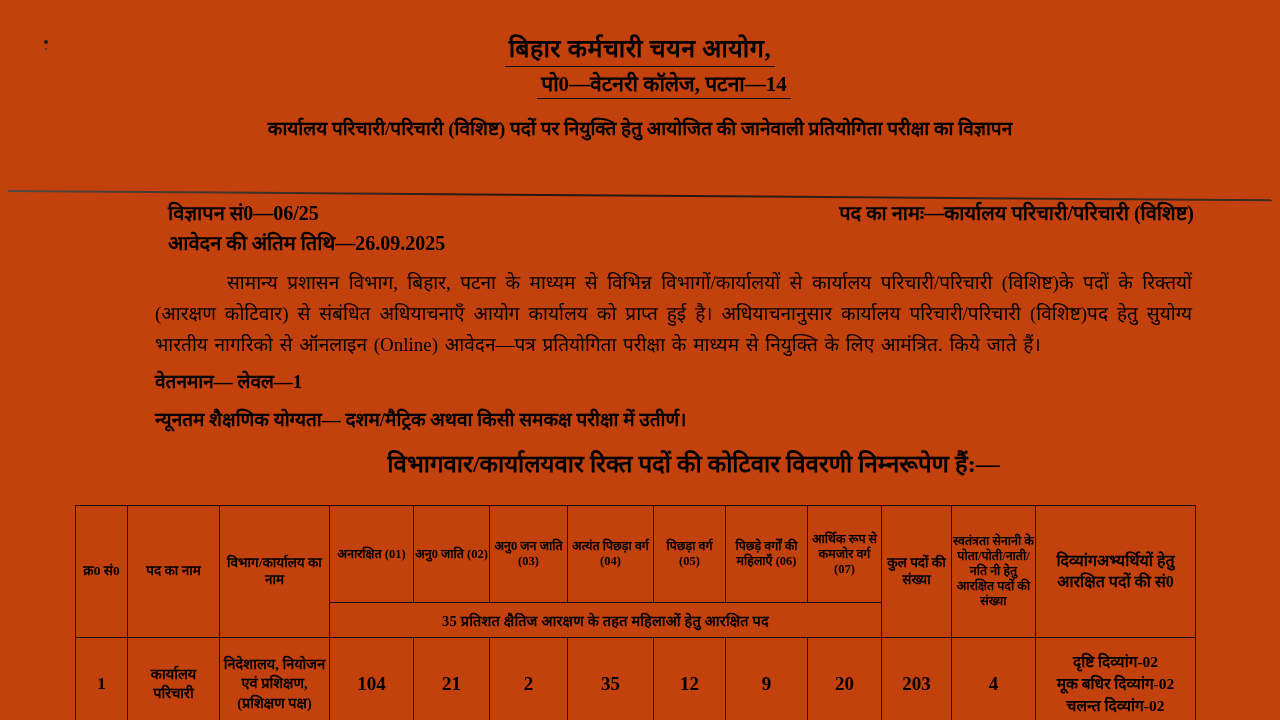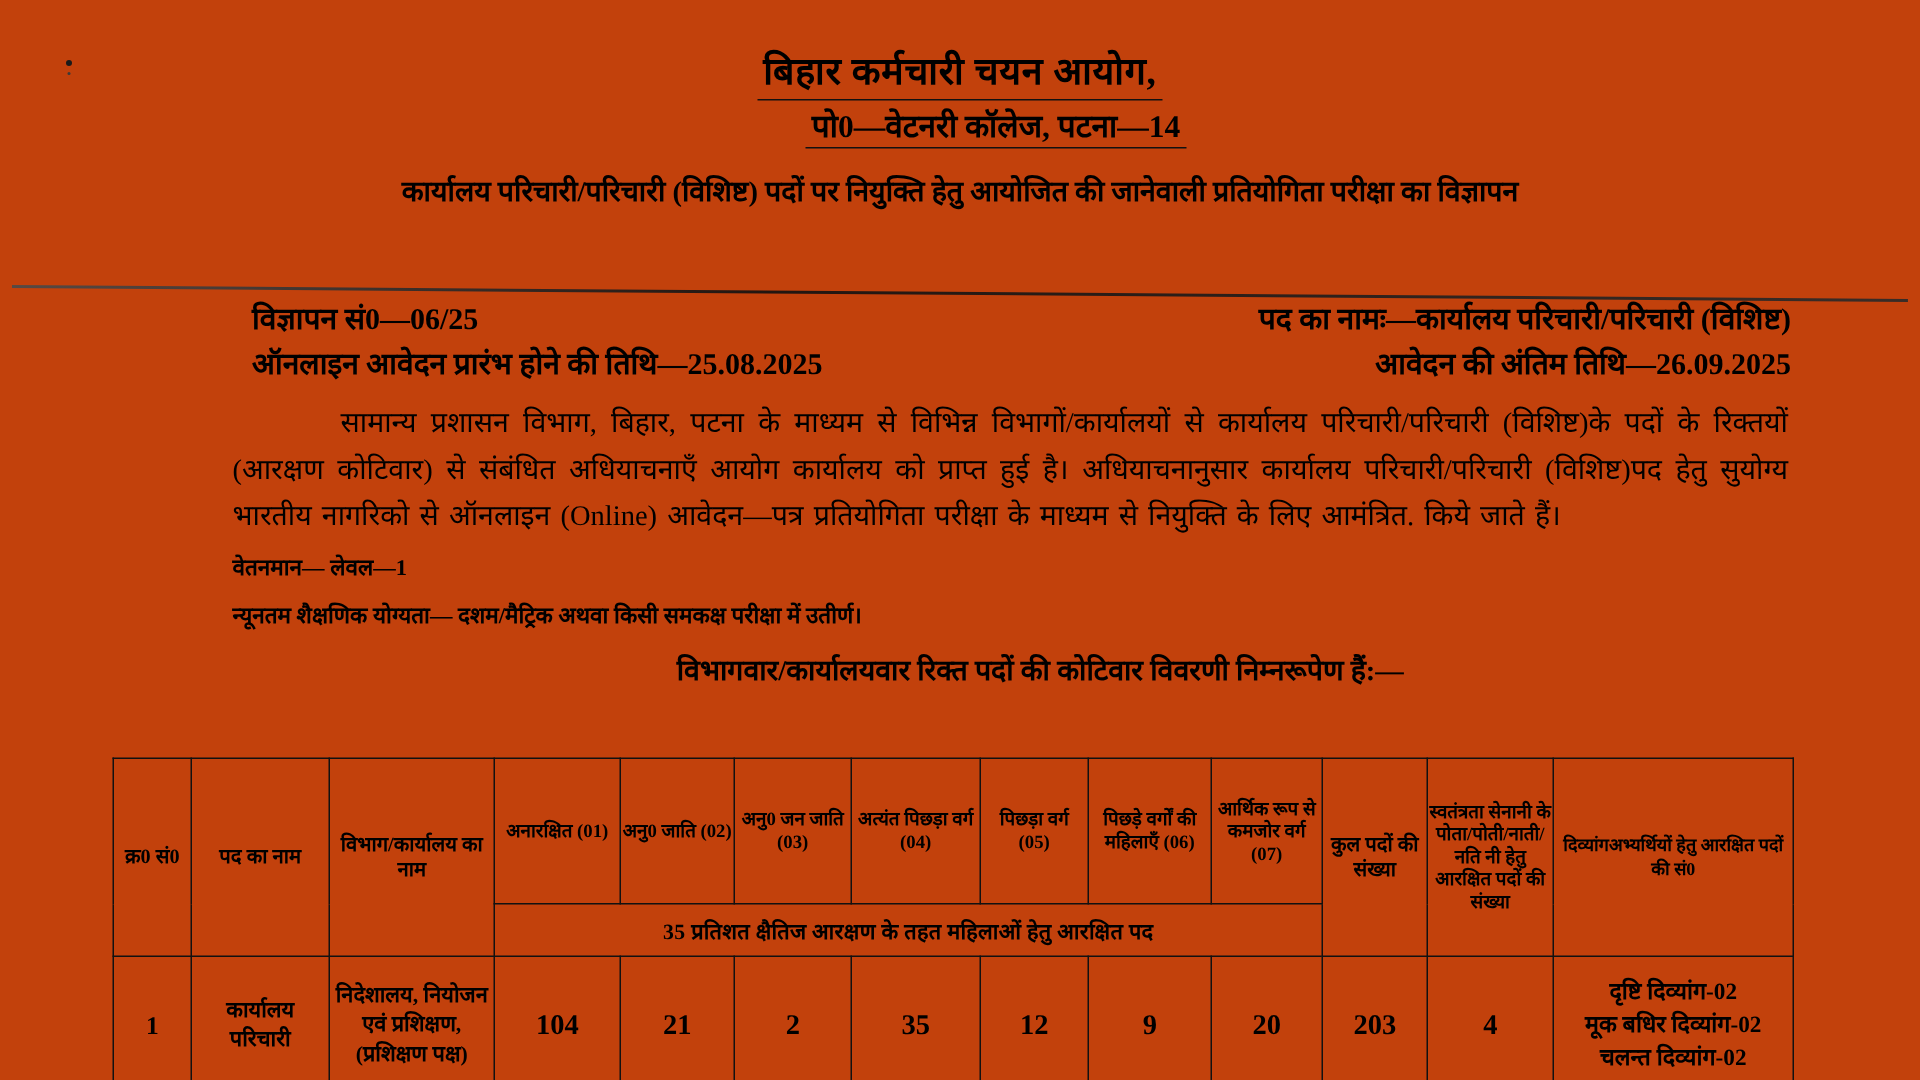--- a/index.html
+++ b/index.html
@@ -110,27 +110,27 @@
   }
   .para {
     font-size: 19px;
     line-height: 1.62;
     text-align: justify;
     text-indent: 72px;
     margin: 0;
     word-spacing: 2px;
   }
   .line-item {
-    font-size: 15px;
+    font-size: 19px;
     font-weight: 600;
     line-height: 1.62;
     margin-top: 7px;
   }
   .table-intro {
-    font-size: 19px;
+    font-size: 24px;
     font-weight: 600;
     margin-top: 10px;
     text-align: center;
     padding-left: 40px;
   }
 
   
   .tbl-wrap {
     position: absolute;
     left: 75px;
@@ -152,21 +152,21 @@
     font-size: 12.5px;
     font-weight: 600;
     line-height: 1.2;
   }
   th.h-mid {
     font-size: 13.5px;
     font-weight: 600;
     line-height: 1.25;
   }
   th.h-wide {
-    font-size: 12px;
+    font-size: 16px;
     font-weight: 600;
     line-height: 1.3;
   }
   th.women-band {
     font-size: 14.5px;
     font-weight: 600;
     height: 30px;
     letter-spacing: 0.2px;
   }
   td.num {
@@ -219,21 +219,20 @@
   </div>
 
   <div class="rule-slant"></div>
 
   <div class="meta">
     <div class="meta-row">
       <span class="left">विज्ञापन सं0—06/25</span>
       <span class="right">पद का नामः—कार्यालय परिचारी/परिचारी (विशिष्ट)</span>
     </div>
     <div class="meta-row r2">
-      <span class="left">ऑनलाइन आवेदन प्रारंभ होने की तिथि—25.08.2025</span>
       <span class="right">आवेदन की अंतिम तिथि—26.09.2025</span>
     </div>
   </div>
 
   <div class="body-block">
     <p class="para">सामान्य प्रशासन विभाग, बिहार, पटना के माध्यम से विभिन्न विभागों/कार्यालयों से कार्यालय परिचारी/परिचारी (विशिष्ट)के पदों के रिक्तयों (आरक्षण कोटिवार) से संबंधित अधियाचनाएँ आयोग कार्यालय को प्राप्त हुई है। अधियाचनानुसार कार्यालय परिचारी/परिचारी (विशिष्ट)पद हेतु सुयोग्य भारतीय नागरिको से ऑनलाइन (Online) आवेदन—पत्र प्रतियोगिता परीक्षा के माध्यम से नियुक्ति के लिए आमंत्रित. किये जाते हैं।</p>
     <div class="line-item">वेतनमान— लेवल—1</div>
     <div class="line-item">न्यूनतम शैक्षणिक योग्यता— दशम/मैट्रिक अथवा किसी समकक्ष परीक्षा में उतीर्ण।</div>
     <div class="table-intro">विभागवार/कार्यालयवार रिक्त पदों की कोटिवार विवरणी निम्नरूपेण हैं:—</div>
   </div>

